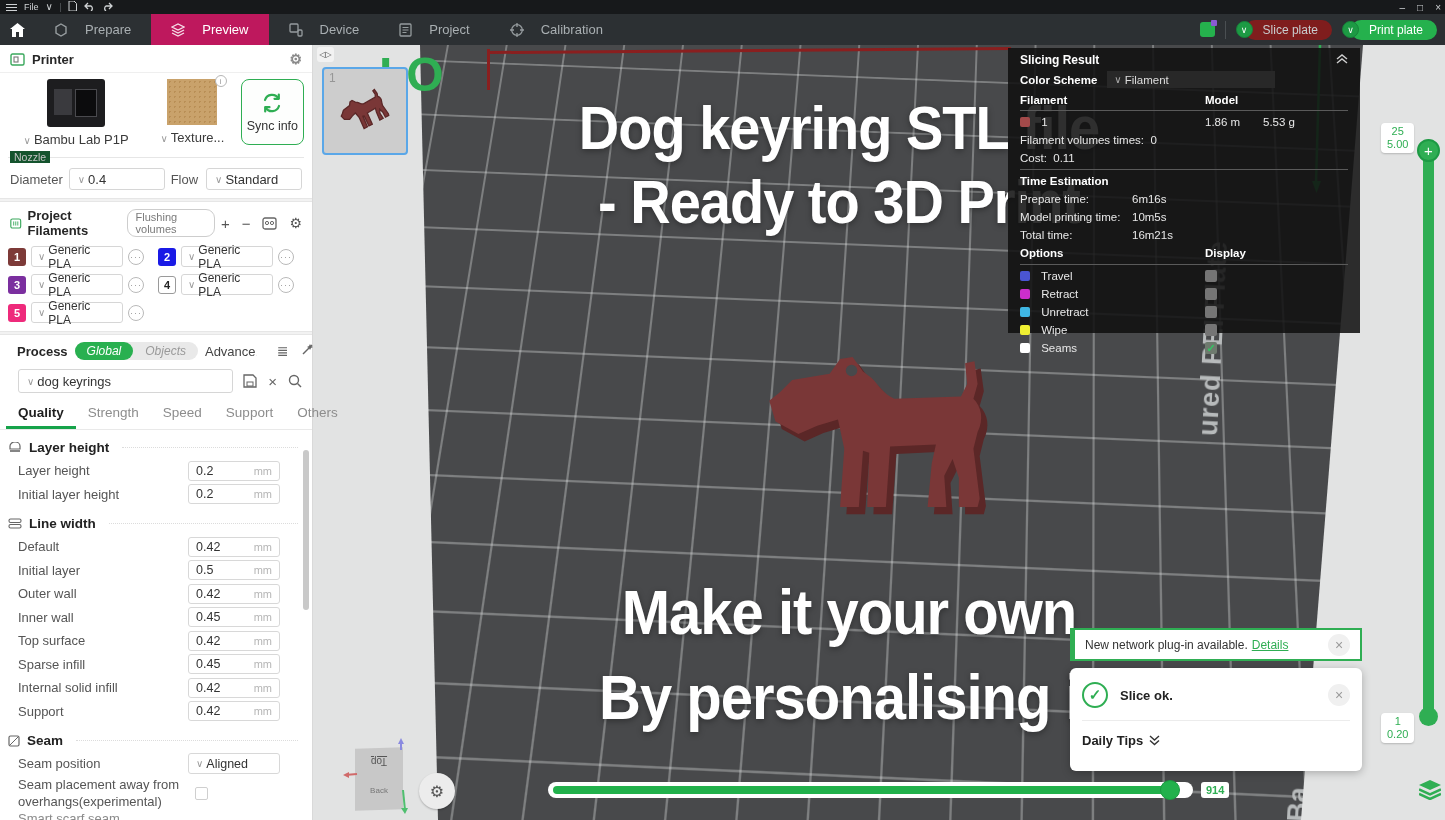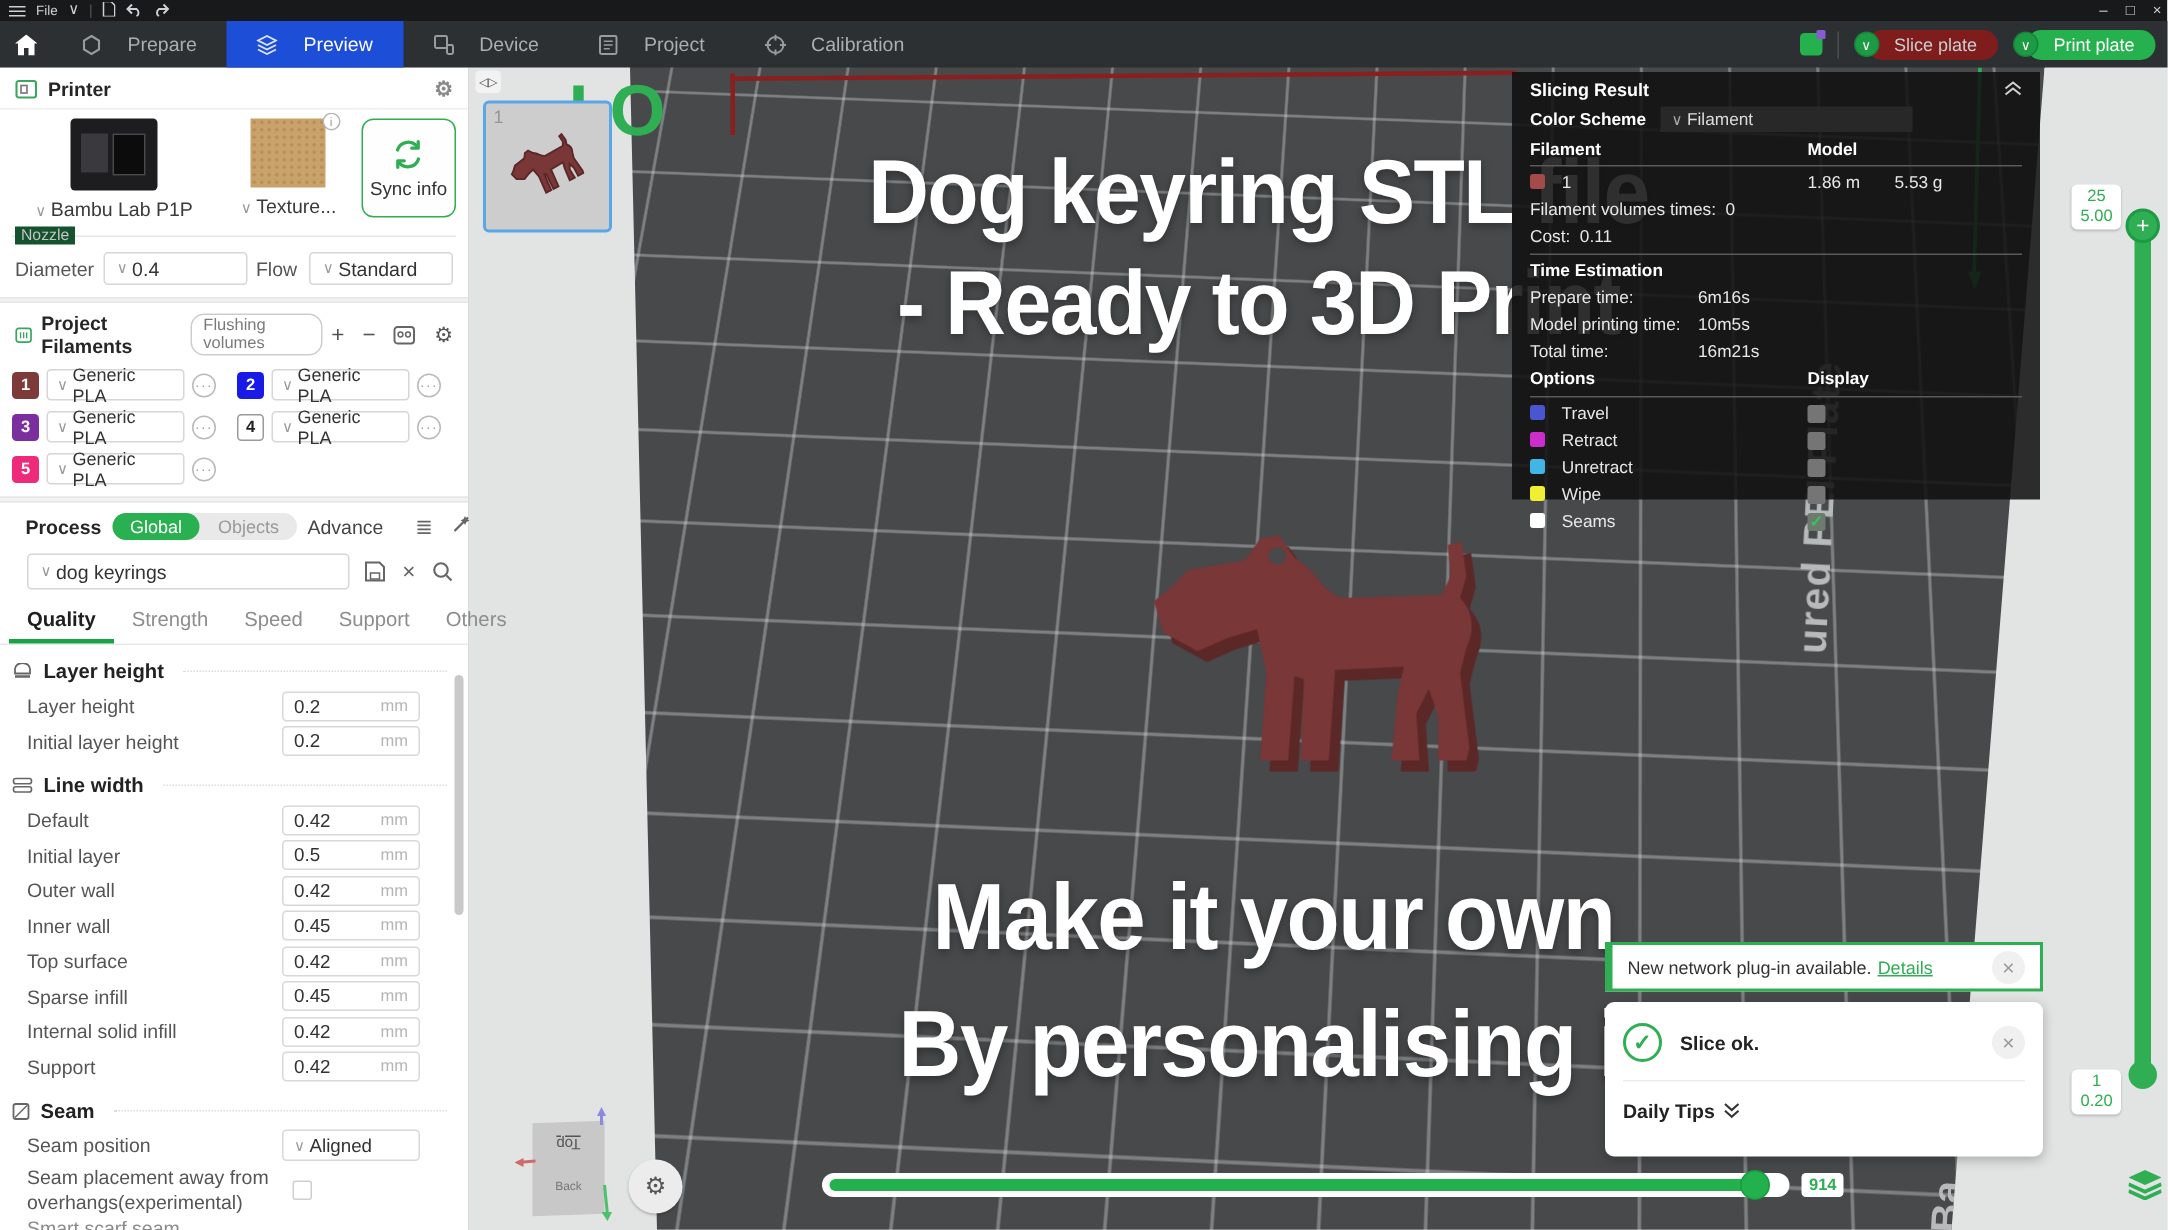--- a/index.html
+++ b/index.html
@@ -15,21 +15,21 @@
   .tb-sep { width:1px; height:9px; background:#45494c; }
   .tb-icon { color:#cfd2d4; font-size:10px; line-height:10px; }
   .tb-title { position:absolute; left:0; right:0; text-align:center; color:#bfc3c5; font-size:9px; }
   .tb-win { position:absolute; right:4px; top:0; display:flex; gap:12px; align-items:center; height:14px; color:#cfd2d4; font-size:10px; }
 
   
   .navbar { position:absolute; left:0; top:14px; width:1445px; height:31px; background:#2c3033; display:flex; align-items:stretch; z-index:60; }
   .nav-home { width:34px; display:flex; align-items:center; justify-content:center; }
   .nav-tab { display:flex; align-items:center; gap:17px; padding:0 20px; color:#a9afb2; font-size:13px; cursor:default; }
   .nav-tab svg { opacity:.85; }
-  .nav-tab.active { background:#1d4ed8; color:#fff;text-align:center; }
+  .nav-tab.active { background:#be185d; color:#fff;text-align:center; }
   .nav-right { position:absolute; right:8px; top:0; height:31px; display:flex; align-items:center; gap:10px; }
   .nav-sep { width:1px; height:18px; background:#4a4f52; }
   .pill-btn { display:flex; align-items:center; }
   .pill-chevron { width:17px; height:17px; border-radius:50%; background:#1d9a44; color:#fff; font-size:9px; display:flex; align-items:center; justify-content:center; margin-right:-8px; z-index:2; border:1px solid #17823a; }
   .pill-main { height:20px; border-radius:10px; padding:0 14px 0 18px; font-size:12px; display:flex; align-items:center; }
   .pill-main.gray { background:#7f1d1d; color:#c9cdcf; }
   .pill-main.green { background:#25b14d; color:#fff; }
   .printer-status-icon { width:15px; height:15px; background:#25b14d; border-radius:3px; position:relative; }
   .printer-status-icon::after { content:""; position:absolute; right:-2px; top:-2px; width:6px; height:6px; background:#8a5ad2; border-radius:1px; }
 
@@ -63,21 +63,21 @@
   .fil-tools { margin-left:auto; display:flex; align-items:center; gap:12px; color:#555; font-size:15px; font-weight:normal; }
   .fil-grid { display:grid; grid-template-columns:1fr 1fr; padding:4px 8px 8px 8px; row-gap:7px; column-gap:4px; }
   .fil-item { display:flex; align-items:center; gap:5px; }
   .fil-num { width:18px; height:18px; border-radius:3px; color:#fff; font-size:11px; font-weight:bold; display:flex; align-items:center; justify-content:center; }
   .fil-num.light { color:#222; border:1px solid #9a9a9a; }
   .fil-select { width:92px; height:21px; border:1px solid #d6d6d6; border-radius:3px; display:flex; align-items:center; padding:0 6px; font-size:12px; color:#333; }
   .fil-more { width:16px; height:16px; border:1px solid #b9b9b9; border-radius:50%; color:#999; font-size:9px; letter-spacing:1px; display:flex; align-items:center; justify-content:center; }
 
   .proc-header { display:flex; align-items:center; gap:7px; padding:7px 10px 5px 10px; }
   .proc-title { font-weight:bold; color:#262626; }
-  .seg { display:flex; background:#e9e9e9; border-radius:11px; font-size:12px; }
+  .seg { display:flex; background:#e9e9e9; border-radius:11px; font-size:12px;font-style:italic; }
   .seg-on { background:#29b050; color:#fff; border-radius:11px; padding:2px 12px; }
   .seg-off { color:#999; padding:2px 12px; }
   .adv-label { margin-left:auto; color:#444; font-size:13px; }
   .toggle { width:34px; height:17px; background:#2bbf58; border-radius:9px; position:relative; }
   .toggle::after { content:""; position:absolute; right:2px; top:2px; width:13px; height:13px; background:#fff; border-radius:50%; }
   .proc-icons { display:flex; gap:12px; color:#666; font-size:14px; }
   .search-row { display:flex; align-items:center; padding:4px 10px 6px 18px; gap:10px; }
   .search-box { width:218px; height:24px; border:1px solid #d6d6d6; border-radius:3px; display:flex; align-items:center; padding:0 8px; color:#333; }
   .search-icons { display:flex; gap:11px; align-items:center; color:#666; }
   .ptabs { display:flex; gap:0; padding:2px 0 0 6px; border-bottom:1px solid #e9e9e9; }

